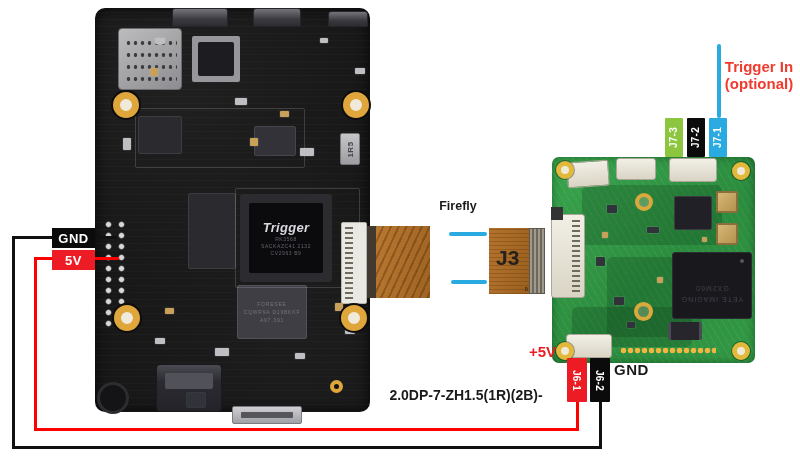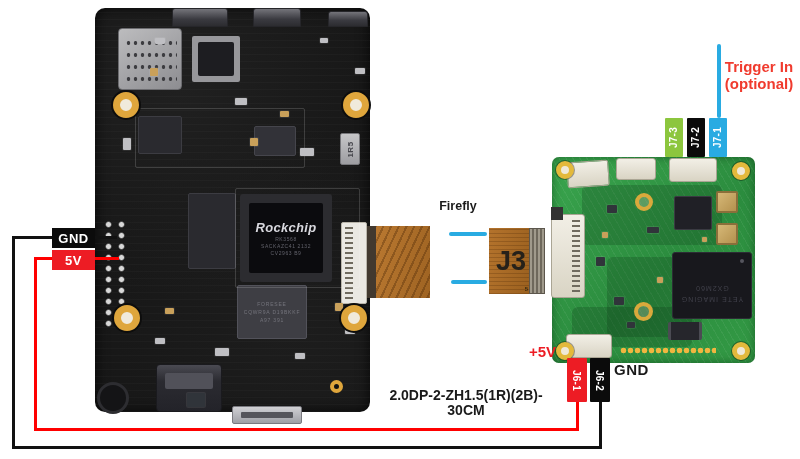--- a/index.html
+++ b/index.html
@@ -79,21 +79,21 @@
   
   .fpc-ribbon-a{background:
     linear-gradient(90deg,#42392f 0 9px,transparent 9px),
     repeating-linear-gradient(115deg,rgba(60,28,0,.30) 0 2px,transparent 2px 7px),
     linear-gradient(100deg,#BD7B32,#9E6322);}
   .fpc-ribbon-b{background:
     repeating-linear-gradient(0deg,rgba(60,28,0,.22) 0 1px,transparent 1px 4px),
     linear-gradient(100deg,#B4732C,#9A601F);}
   .fpc-end{background:repeating-linear-gradient(90deg,#A09A8C 0 2px,#6E685C 2px 4px);border:1px solid #5c564c;}
   .blueline{background:var(--label-blue);border-radius:2px;}
-  .j3-text{color:#26211a;font-size:27px;font-weight:700;}
+  .j3-text{color:#26211a;font-size:21px;font-weight:700;}
   .pin5{color:#3a2a10;font-size:6px;font-weight:700;}
 
   
   .vtag{display:flex;align-items:center;justify-content:center;border-radius:1px;}
   .vtag span{color:#fff;font-size:10px;font-weight:700;white-space:nowrap;letter-spacing:.3px;}
   .rot-ccw span{transform:rotate(-90deg);}
   .rot-cw span{transform:rotate(90deg);}
   .tag-green{background:var(--label-green);}
   .tag-black{background:#0B0B0B;}
   .tag-blue{background:var(--label-blue);}
@@ -134,21 +134,21 @@
     <div class="abs chip2" style="left:159px;top:118px;width:42px;height:30px"></div>
 
     <div class="abs inductor" style="left:245px;top:125px;width:20px;height:32px">
       <span>1R5</span>
     </div>
 
     <div class="abs chip" style="left:93px;top:185px;width:48px;height:76px"></div>
 
     <div class="abs soc" style="left:145px;top:186px;width:92px;height:88px">
       <div class="die">
-        <div class="soc-brand">Rockchip</div>
+        <div class="soc-brand">Trigger</div>
         <div class="soc-line">RK3568</div>
         <div class="soc-line">SACKAZC41 2132</div>
         <div class="soc-line">CV2963 B9</div>
       </div>
     </div>
 
     <div class="abs emmc" style="left:142px;top:277px;width:70px;height:54px">
       <span>FORESEE</span>
       <span>CQWR9A D19BKKF</span>
       <span>A97 391</span>
@@ -295,17 +295,16 @@
     <span>J6-1</span>
   </div>
   <div class="abs vtag rot-cw tag-black" style="left:590px;top:358px;width:20px;height:44px">
     <span>J6-2</span>
   </div>
 
   <div class="abs plus5v" style="left:529px;top:343px">+5V</div>
   <div class="abs gnd-right" style="left:614px;top:361px">GND</div>
 
   <div class="abs power-label" style="left:380px;top:388px;width:172px">
-    <div>2.0DP-2-ZH1.5(1R)(2B)-</div>
-    <div>30CM</div>
+    <div>2.0DP-7-ZH1.5(1R)(2B)-</div>
   </div>
 
 </div>
 
 </body></html>

